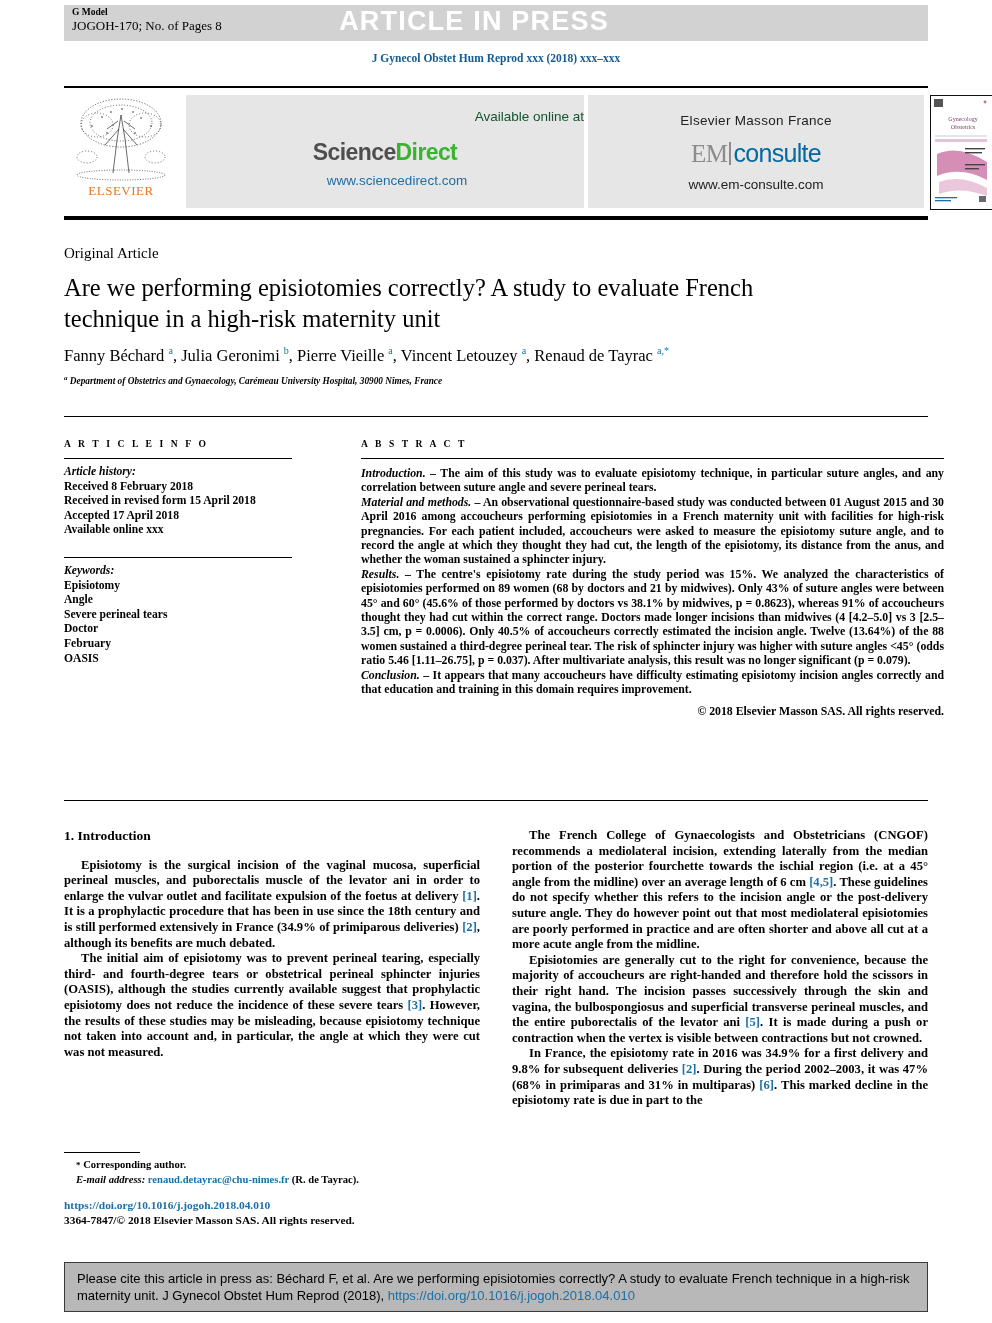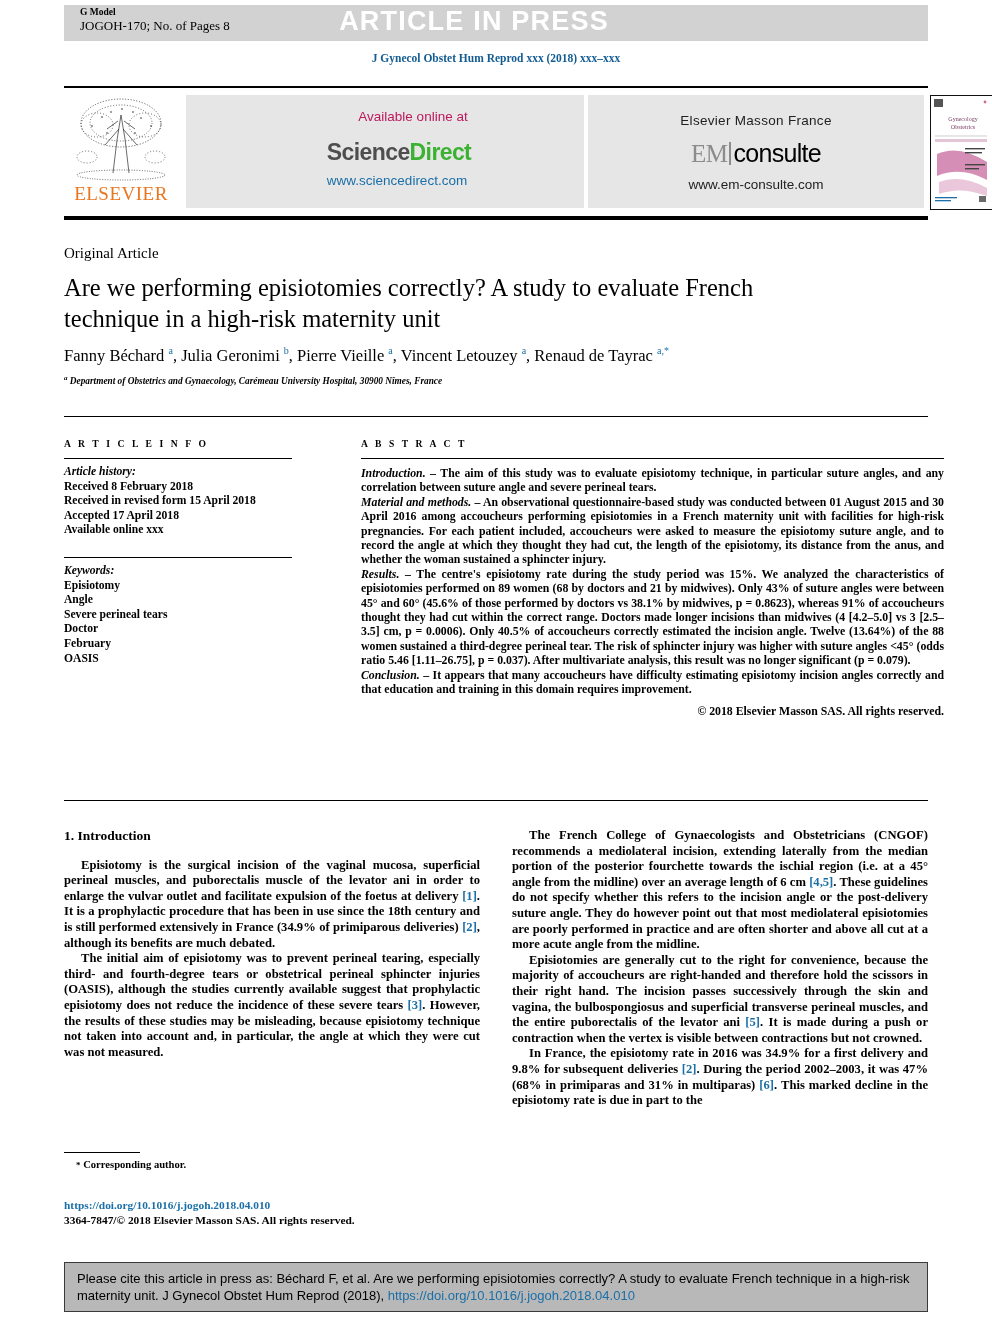--- a/index.html
+++ b/index.html
@@ -33,21 +33,20 @@
   }
   .gmodel {
     position: absolute;
     left: 72px;
     top: 7px;
     font-family: "Liberation Serif", serif;
     font-size: 9.5px;
     font-weight: bold;
     line-height: 11px;
     color: #000;
-    margin-left: 8px;
   }
   .gmodel .l2 {
     font-size: 13px;
     font-weight: normal;
     line-height: 16px;
     display: block;
   }
   .aip {
     position: absolute;
     left: 64px;
@@ -105,21 +104,21 @@
     width: 108px; height: 88px;
     overflow: hidden;
   }
   .elsevier-word {
     position: absolute;
     left: 0;
     top: 88px;
     width: 108px;
     text-align: center;
     font-family: "Liberation Serif", serif;
-    font-size: 19px;
+    font-size: 13px;
     letter-spacing: 0.5px;
     color: #e87722;
   }
   .grey-panel {
     position: absolute;
     top: 9px;
     height: 113px;
     background: #e6e6e6;
   }
   .panel-sd {
@@ -127,36 +126,34 @@
     width: 398px;
   }
   .panel-em {
     left: 524px;
     width: 336px;
   }
   .avail {
     position: absolute;
     left: 0; top: 14px;
     width: 100%;
-    text-align: center;
+    text-align: right;
     font-family: "Liberation Sans", sans-serif;
     font-size: 13.5px;
-    color: #be185d;
-    margin-left: 28px;
+    color: #14532d;
   }
   .sciencedirect {
     position: absolute;
     left: 0; top: 44px;
     width: 100%;
     text-align: center;
     font-family: "Liberation Sans", sans-serif;
     font-size: 23px;
     font-weight: bold;
     letter-spacing: -0.6px;
-    padding-left: 14px;
   }
   .sd-sci { color: #4e4e4e; }
   .sd-direct { color: #3cb233; }
   .sd-url {
     position: absolute;
     left: 0; top: 78px;
     width: 100%;
     text-align: center;
     font-family: "Liberation Sans", sans-serif;
     font-size: 13.5px;
@@ -188,21 +185,21 @@
   .em-bar {
     display: inline-block;
     width: 2px;
     height: 23px;
     background: #8c8c8c;
     vertical-align: -3px;
     margin: 0 2px;
   }
   .em-consulte {
     font-family: "Liberation Sans", sans-serif;
-    color: #000000;
+    color: #0369a1;
     letter-spacing: -0.7px;
   }
   .em-url {
     position: absolute;
     left: 0; top: 82px;
     width: 100%;
     text-align: center;
     font-family: "Liberation Sans", sans-serif;
     font-size: 13.5px;
     color: #222;
@@ -572,20 +569,21 @@
 
   <div class="col col-right">
     <p>The French College of Gynaecologists and Obstetricians (CNGOF) recommends a mediolateral incision, extending laterally from the median portion of the posterior fourchette towards the ischial region (i.e. at a 45° angle from the midline) over an average length of 6 cm <span class="ref">[4,5]</span>. These guidelines do not specify whether this refers to the incision angle or the post-delivery suture angle. They do however point out that most mediolateral episiotomies are poorly performed in practice and are often shorter and above all cut at a more acute angle from the midline.</p>
     <p>Episiotomies are generally cut to the right for convenience, because the majority of accoucheurs are right-handed and therefore hold the scissors in their right hand. The incision passes successively through the skin and vagina, the bulbospongiosus and superficial transverse perineal muscles, and the entire puborectalis of the levator ani <span class="ref">[5]</span>. It is made during a push or contraction when the vertex is visible between contractions but not crowned.</p>
     <p>In France, the episiotomy rate in 2016 was 34.9% for a first delivery and 9.8% for subsequent deliveries <span class="ref">[2]</span>. During the period 2002–2003, it was 47% (68% in primiparas and 31% in multiparas) <span class="ref">[6]</span>. This marked decline in the episiotomy rate is due in part to the</p>
   </div>
 
   <div class="foot-rule"></div>
   <div class="footnote">
     <div class="ind"><span class="star">*</span> <span>Corresponding author.</span></div>
+    <div class="ind"><span class="em-it">E-mail address:</span> <span class="mail">renaud.detayrac@chu-nimes.fr</span> <span>(R. de Tayrac).</span></div>
   </div>
   <div class="doi-block">
     <div class="doi-link">https://doi.org/10.1016/j.jogoh.2018.04.010</div>
     <div>3364-7847/© 2018 Elsevier Masson SAS. All rights reserved.</div>
   </div>
 
   <div class="cite-box">
     <div class="cite-text"><span>Please cite this article in press as: Béchard F, et al. Are we performing episiotomies correctly? A study to evaluate French technique in a high-risk maternity unit. J Gynecol Obstet Hum Reprod (2018), </span><span class="cite-link">https://doi.org/10.1016/j.jogoh.2018.04.010</span></div>
   </div>
 

